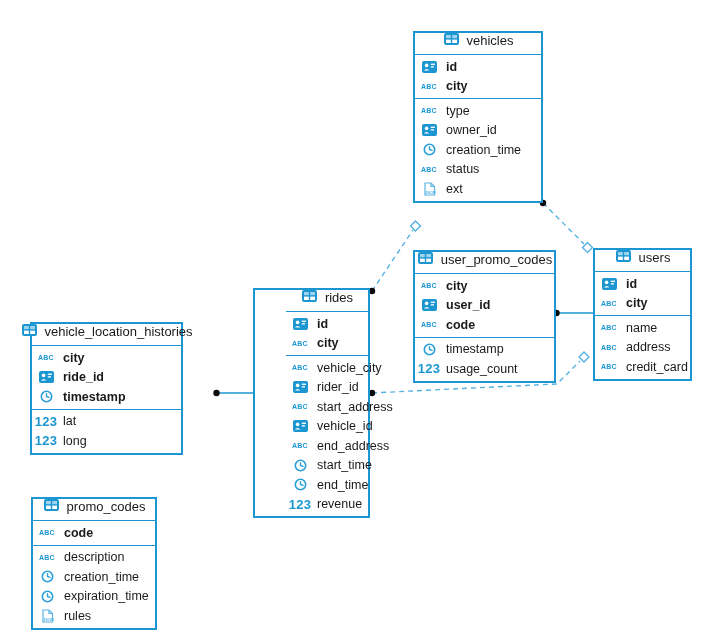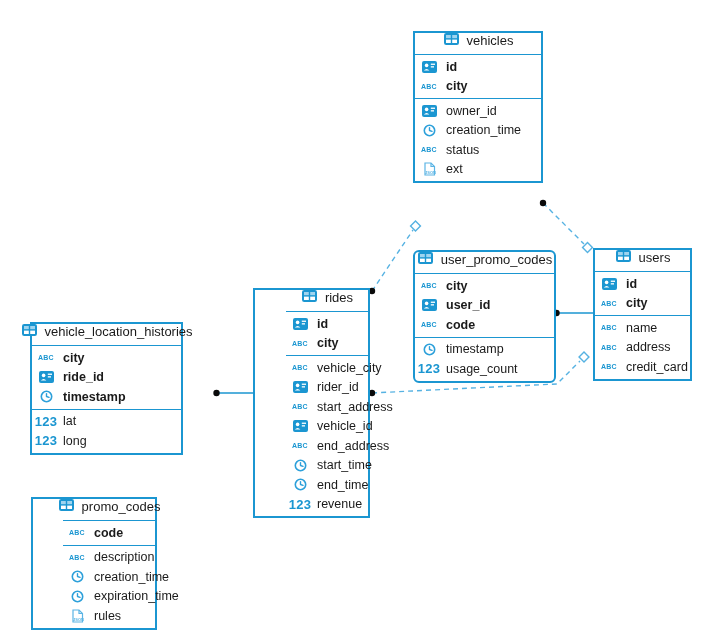--- a/index.html
+++ b/index.html
@@ -84,20 +84,26 @@
       <div class="row pkrow">
         <span class="icon">
             <span class="abc">ABC</span>
           </span>
         <span class="cname">city</span>
       </div>
     </div>
     <div class="sect">
       <div class="row">
         <span class="icon">
+            <span class="abc">ABC</span>
+          </span>
+        <span class="cname">type</span>
+      </div>
+      <div class="row">
+        <span class="icon">
             <svg width="15" height="12" viewBox="0 0 15 12">
               <rect width="15" height="12" rx="2" fill="#1b96d1"></rect>
               <circle cx="4.6" cy="4.4" r="1.8" fill="#fff"></circle>
               <path d="M1.8 9.6 q2.8 -3.4 5.6 0 z" fill="#fff"></path>
               <rect x="8.8" y="2.6" width="4.2" height="1.3" fill="#fff"></rect>
               <rect x="8.8" y="5.2" width="3.2" height="1.3" fill="#fff"></rect>
             </svg>
           </span>
         <span class="cname">owner_id</span>
       </div>
@@ -122,21 +128,21 @@
               <path d="M2 1 h6 l3.5 3.5 v8.5 h-9.5 z" fill="#fff" stroke="#5ab4e4" stroke-width="1.2"></path>
               <path d="M8 1 v3.5 h3.5" fill="none" stroke="#5ab4e4" stroke-width="1.2"></path>
               <text x="2.1" y="12" font-size="4" font-weight="bold" fill="#5ab4e4">JSON</text>
             </svg>
           </span>
         <span class="cname">ext</span>
       </div>
     </div>
   </div>
 
-  <div class="db-table" style="left:413px;top:250px;width:143px;border-radius:6px;">
+  <div class="db-table" style="left:413px;top:250px;width:143px;">
     <div class="thead">
       <span class="icon">
         <svg width="15" height="12" viewBox="0 0 15 12">
             <rect x="0" y="0" width="15" height="12" rx="2.2" fill="#1b96d1"></rect>
             <rect x="2" y="2" width="4.8" height="3.2" fill="#9fd4ef"></rect>
             <rect x="8.2" y="2" width="4.8" height="3.2" fill="#9fd4ef"></rect>
             <rect x="2" y="6.6" width="4.8" height="3.4" fill="#ffffff"></rect>
             <rect x="8.2" y="6.6" width="4.8" height="3.4" fill="#ffffff"></rect>
           </svg>
       </span>
@@ -396,21 +402,21 @@
       </div>
       <div class="row">
         <span class="icon">
             <span class="n123">123</span>
           </span>
         <span class="cname">long</span>
       </div>
     </div>
   </div>
 
-  <div class="db-table" style="left:31px;top:497px;width:126px;padding-left:30px;">
+  <div class="db-table" style="left:31px;top:497px;width:126px;">
     <div class="thead">
       <span class="icon">
         <svg width="15" height="12" viewBox="0 0 15 12">
             <rect x="0" y="0" width="15" height="12" rx="2.2" fill="#1b96d1"></rect>
             <rect x="2" y="2" width="4.8" height="3.2" fill="#9fd4ef"></rect>
             <rect x="8.2" y="2" width="4.8" height="3.2" fill="#9fd4ef"></rect>
             <rect x="2" y="6.6" width="4.8" height="3.4" fill="#ffffff"></rect>
             <rect x="8.2" y="6.6" width="4.8" height="3.4" fill="#ffffff"></rect>
           </svg>
       </span>

